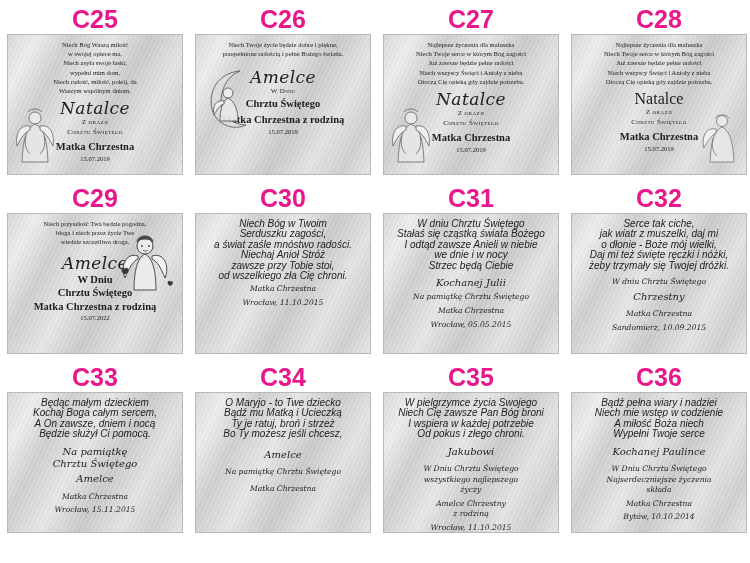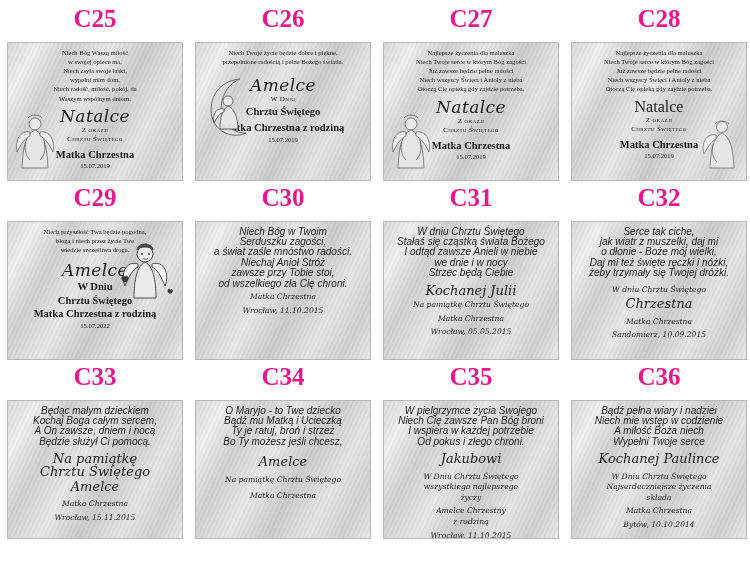--- a/index.html
+++ b/index.html
@@ -24,21 +24,21 @@
   }
   .cell {
     width: 186px;
     height: 177px;
     position: relative;
     display: flex;
     flex-direction: column;
     align-items: center;
   }
   .code {
-    font-family: Liberation Serif, serif;
+    font-family: Liberation Sans, sans-serif;
     font-weight: bold;
     font-size: 25px;
     color: #e8188c;
     letter-spacing: 0px;
     line-height: 28px;
     height: 30px;
     display: flex;
     align-items: center;
     justify-content: center;
   }
@@ -47,21 +47,20 @@
     height: 141px;
     background: linear-gradient(118deg, #d9d9d9 0%, #eeeeee 12%, #cfcfcf 26%, #e7e7e7 42%, #cacaca 58%, #e4e4e4 74%, #d0d0d0 88%, #e8e8e8 100%);
     border: 1px solid #b8b8b8;
     box-sizing: border-box;
     position: relative;
     overflow: hidden;
     display: flex;
     flex-direction: column;
     justify-content: flex-start;
     padding: 5px 6px 4px 6px;
-    margin-top: 8px;
   }
   .plate::after {
     content: "";
     position: absolute;
     left: 0; top: 0; right: 0; bottom: 0;
     background: repeating-linear-gradient(
       115deg,
       rgba(255,255,255,0.00) 0px,
       rgba(255,255,255,0.16) 1px,
       rgba(0,0,0,0.035) 2px,
@@ -116,21 +115,21 @@
     font-variant: small-caps;
     letter-spacing: 0.4px;
     font-family: "Liberation Serif", serif;
   }
   .s-date {
     font-size: 6.6px;
     line-height: 10px;
     font-family: "Liberation Serif", serif;
   }
   .s-italic-md {
-    font-size: 13px;
+    font-size: 10px;
     line-height: 12.4px;
     font-style: italic;
     font-family: "DejaVu Serif", serif;
   }
   .s-italic-sm {
     font-size: 7.6px;
     line-height: 10.6px;
     font-style: italic;
     font-family: "DejaVu Serif", serif;
   }
@@ -317,21 +316,21 @@
     <div class="cell">
       <div class="code">C32</div>
       <div class="plate">
         <div class="lines">
           <span class="ln s-italic">Serce tak ciche,</span>
           <span class="ln s-italic">jak wiatr z muszelki, daj mi</span>
           <span class="ln s-italic">o dłonie - Boże mój wielki,</span>
           <span class="ln s-italic">Daj mi też święte ręczki i nóżki,</span>
           <span class="ln s-italic">żeby trzymały się Twojej dróżki.</span>
           <span class="ln s-italic-sm gap-md">W dniu Chrztu Świętego</span>
-          <span class="ln s-italic-md gap-sm">Chrzestna</span>
+          <span class="ln s-italic-md gap-sm">Chrzestny</span>
           <span class="ln s-italic-sm gap-md">Matka Chrzestna</span>
           <span class="ln s-italic-sm gap-sm">Sandomierz, 10.09.2015</span>
         </div>
       </div>
     </div>
     <div class="cell">
       <div class="code">C33</div>
       <div class="plate">
         <div class="lines">
           <span class="ln s-italic">Będąc małym dzieckiem</span>

